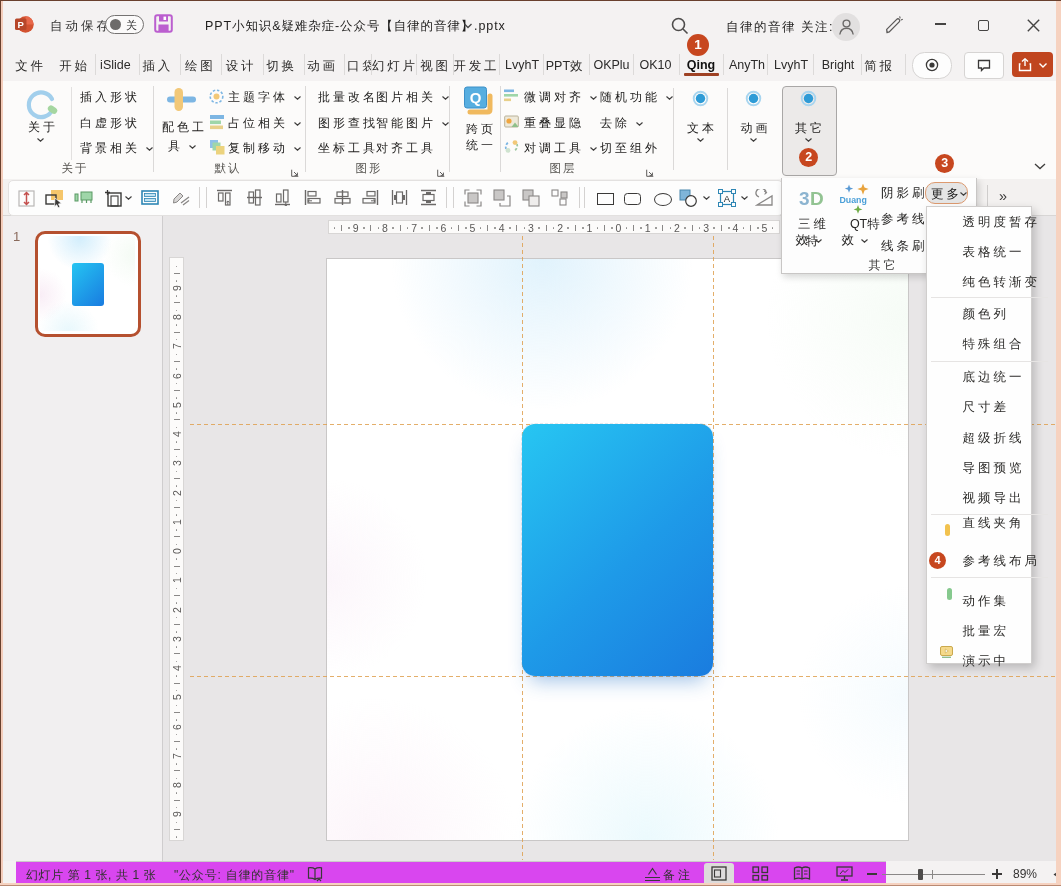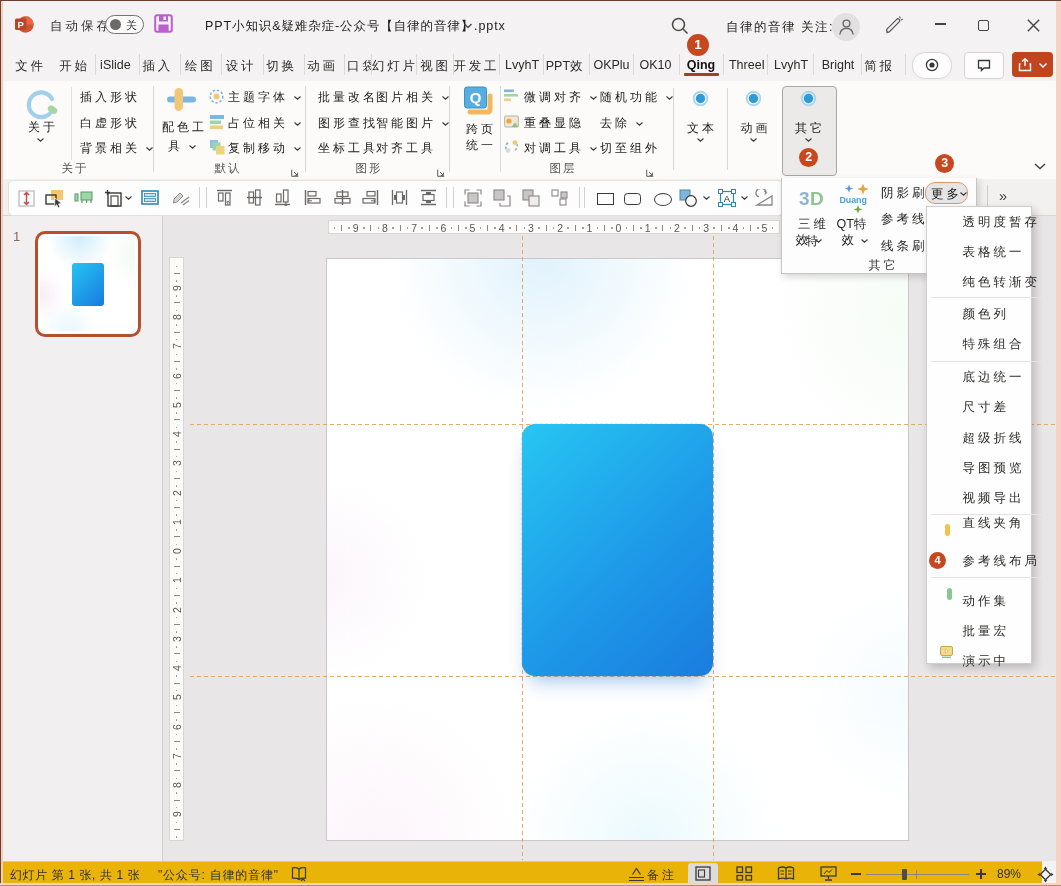--- a/index.html
+++ b/index.html
@@ -81,21 +81,21 @@
     <div class="a tb cjs" style="left:322.4px">动画</div>
     <div class="a" style="left:347px;top:9.5px;width:24px;overflow:hidden;white-space:nowrap"><span class="cjs">口袋动</span></div>
     <div class="a tb cjs" style="left:394.8px">幻灯片</div>
     <div class="a tb cjs" style="left:435.6px">视图</div>
     <div class="a tb cjs" style="left:476.4px">开发工</div>
     <div class="a tb" style="left:522px">LvyhT</div>
     <div class="a tb" style="left:565.5px">PPT<span class="cjs">效</span></div>
     <div class="a tb" style="left:611.5px">OKPlu</div>
     <div class="a tb" style="left:655.5px">OK10</div>
     <div class="a tb" style="left:701px;font-weight:bold;color:#111">Qing</div>
-    <div class="a tb" style="left:747px">ThreeI</div>
+    <div class="a tb" style="left:747px">AnyTh</div>
     <div class="a tb" style="left:791px">LvyhT</div>
     <div class="a tb" style="left:838px">Bright</div>
     <div class="a tb cjs" style="left:879.5px">简报</div>
     <div class="a" style="left:95px;top:6px;width:1px;height:21px;background:#dcdad9"></div>
         <div class="a" style="left:139.1px;top:6px;width:1px;height:21px;background:#dcdad9"></div>
         <div class="a" style="left:179.8px;top:6px;width:1px;height:21px;background:#dcdad9"></div>
         <div class="a" style="left:220.6px;top:6px;width:1px;height:21px;background:#dcdad9"></div>
         <div class="a" style="left:263px;top:6px;width:1px;height:21px;background:#dcdad9"></div>
         <div class="a" style="left:303.7px;top:6px;width:1px;height:21px;background:#dcdad9"></div>
         <div class="a" style="left:344.4px;top:6px;width:1px;height:21px;background:#dcdad9"></div>
@@ -585,21 +585,21 @@
 <div class="a" style="left:6px;top:564.1px;width:1.6px;height:1.6px;background:#8a8887;border-radius:50%"></div>
 <div class="a" style="left:6px;top:578.7px;width:1.6px;height:1.6px;background:#8a8887;border-radius:50%"></div>
 </div>
 <div class="a" style="left:325.5px;top:42px;width:583px;height:583.3px;background:radial-gradient(circle at 37% 0%, rgba(175,222,248,.38), rgba(175,222,248,0) 22%),radial-gradient(circle at 0% 55%, rgba(242,218,238,.25), rgba(242,218,238,0) 15%),radial-gradient(circle at 8% 100%, rgba(246,222,238,.3), rgba(246,222,238,0) 18%),radial-gradient(circle at 55% 100%, rgba(200,240,250,.35), rgba(200,240,250,0) 20%),radial-gradient(circle at 100% 10%, rgba(225,244,225,.3), rgba(225,244,225,0) 18%),radial-gradient(circle at 100% 75%, rgba(210,237,250,.22), rgba(210,237,250,0) 15%),#fff;border:1px solid #c9c7c7;box-sizing:border-box"></div>
 <div class="a" style="left:190px;top:207.6px;width:866px;height:1px;background:repeating-linear-gradient(90deg,#dfa050 0 4px,transparent 4px 7px);opacity:.85"></div>
 <div class="a" style="left:190px;top:459.6px;width:866px;height:1px;background:repeating-linear-gradient(90deg,#dfa050 0 4px,transparent 4px 7px);opacity:.85"></div>
 <div class="a" style="left:521.6px;top:20px;width:1px;height:624px;background:repeating-linear-gradient(180deg,#dfa050 0 4px,transparent 4px 7px);opacity:.85"></div>
 <div class="a" style="left:712.6px;top:20px;width:1px;height:624px;background:repeating-linear-gradient(180deg,#dfa050 0 4px,transparent 4px 7px);opacity:.85"></div>
 <div class="a" style="left:522px;top:208px;width:191px;height:252px;border-radius:13px;background:linear-gradient(137deg,#27c6f2 0%,#1e9ae8 55%,#1a7cdf 100%);box-shadow:0 12px 20px -8px rgba(30,110,200,.45);outline:1px dashed rgba(140,155,170,.22);outline-offset:0px"></div>
 </div>
-<div class="a" style="left:0;top:860.5px;width:1042px;height:25.5px;background:#eab308;border-top:1px solid #ccc9c9;box-sizing:border-box;font-size:12px;color:#333231">
+<div class="a" style="left:16px;top:860.5px;width:870px;height:25.5px;background:#d946ef;border-top:1px solid #ccc9c9;box-sizing:border-box;font-size:12px;color:#333231">
   <div class="a" style="left:10px;top:5px;letter-spacing:0.6px">幻灯片 第 1 张, 共 1 张</div>
   <div class="a" style="left:158px;top:5px;letter-spacing:0.8px">"公众号: 自律的音律"</div>
   <svg class="a" style="left:291px;top:4px" width="16" height="16" viewBox="0 0 16 16">
     <path d="M8 3 C6.5 1.8 4.5 1.5 1.5 1.8 V12.2 C4.5 11.9 6.5 12.3 8 13.4 C9.5 12.3 11.5 11.9 14.5 12.2 V1.8 C11.5 1.5 9.5 1.8 8 3 Z M8 3 V13.2" fill="none" stroke="#3a3938" stroke-width="1.2"></path>
     <path d="M10 15 l2 -2.2 l2 2.2" fill="none" stroke="#3a3938" stroke-width="1.2"></path>
   </svg>
   <svg class="a" style="left:628px;top:5px" width="17" height="15" viewBox="0 0 17 15">
     <path d="M1 13.5 h15 M1 10.5 h15" stroke="#3a3938" stroke-width="1.2"></path>
     <path d="M4.5 7.5 L8.5 1.5 L12.5 7.5" fill="none" stroke="#3a3938" stroke-width="1.2"></path>
   </svg>
@@ -646,21 +646,21 @@
   <div class="a" style="left:14px;top:54.5px;font-size:12.5px;letter-spacing:2px">效 <svg width="7" height="4" class="chev">
           <use href="#chv"></use>
         </svg></div>
 
   <svg class="a" style="left:57.5px;top:6px" width="33" height="31" viewBox="0 0 33 31">
     <path d="M10 0.5 l1.1 3 L14.2 4.6 L11.1 5.7 L10 8.7 L8.9 5.7 L5.8 4.6 L8.9 3.5 Z" fill="#5b9bd5"></path>
     <path d="M24 -0.5 l1.5 4.1 L29.7 5.1 L25.5 6.6 L24 10.7 L22.5 6.6 L18.3 5.1 L22.5 3.6 Z" fill="#e8a33d"></path>
     <path d="M19 21 l1.2 3.2 L23.4 25.4 L20.2 26.6 L19 29.8 L17.8 26.6 L14.6 25.4 L17.8 24.2 Z" fill="#70ad47"></path>
     <text x="0.5" y="19" font-size="8.8" font-weight="bold" font-family="Liberation Sans" fill="#4a9fd8">Duang</text>
   </svg>
-  <div class="a" style="left:55px;top:38px;font-size:12.5px;width:46px;text-align:left">QT<span class="cjs">特</span></div>
+  <div class="a" style="left:55px;top:38px;font-size:12.5px;width:46px;text-align:right">QT<span class="cjs">特</span></div>
   <div class="a" style="left:60px;top:54.5px;font-size:12.5px;letter-spacing:2px">效 <svg width="7" height="4" class="chev">
           <use href="#chv"></use>
         </svg></div>
   <div class="a cj" style="left:99.5px;top:7px;font-size:12.5px">阴影刷</div>
   <div class="a cj" style="left:99.5px;top:33.5px;font-size:12.5px">参考线</div>
   <div class="a cj" style="left:99.5px;top:60.5px;font-size:12.5px">线条刷</div>
   <div class="a" style="left:143.5px;top:4px;width:43px;height:22px;background:#e5e5e5;border:1px solid #dd9a6f;border-radius:10px;box-sizing:border-box">
     <span class="a cj" style="left:5px;top:3px;font-size:12.5px;color:#222">更多</span>
     <svg class="a" style="left:34px;top:9px" width="7" height="4">
           <use href="#chv"></use>

